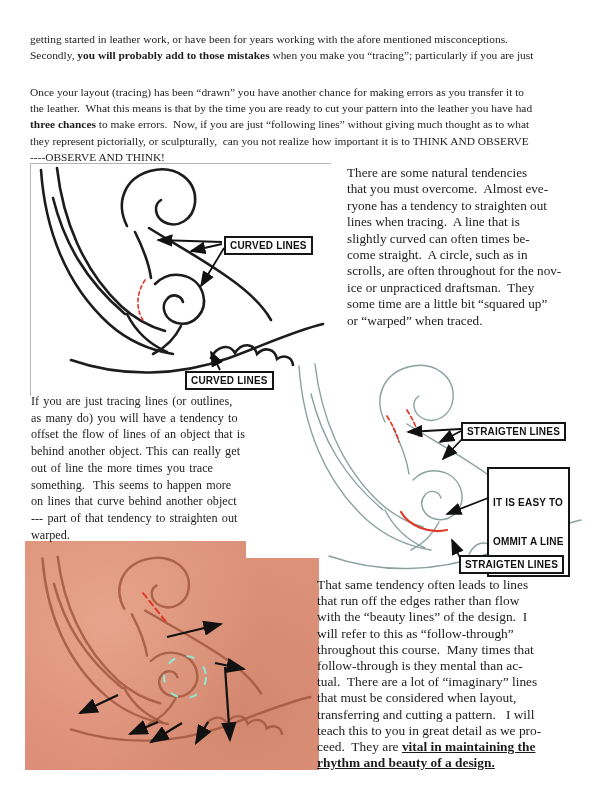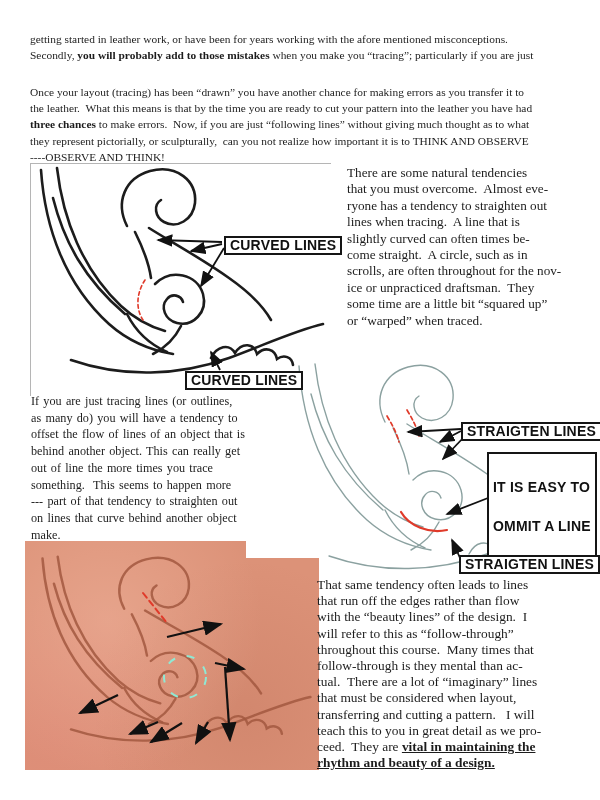--- a/index.html
+++ b/index.html
@@ -19,26 +19,26 @@
   #fig1{left:30px;top:163px;width:300px;height:232px;z-index:1;
         border-top:1px solid #b5b5b5;border-left:1px solid #b5b5b5;}
   #fig2{left:285px;top:358px;width:315px;height:230px;z-index:1;}
   #photo{left:25px;top:541px;width:294px;height:229px;z-index:1;background:#dc9278;
          background-image:radial-gradient(circle at 28% 35%,rgba(255,205,185,.30),transparent 60%),
                           radial-gradient(circle at 75% 75%,rgba(150,70,50,.14),transparent 55%),
                           radial-gradient(circle at 10% 85%,rgba(230,120,120,.18),transparent 45%);}
   #photo .notch{position:absolute;right:0;top:0;width:73px;height:17px;background:#ffffff;}
   #annot{position:absolute;left:0;top:0;z-index:4;pointer-events:none;}
   .callout{position:absolute;border:2px solid #151515;background:#ffffff;color:#111;
-           font-family:"Liberation Sans",sans-serif;font-weight:bold;font-size:14px;
+           font-family:"Liberation Sans",sans-serif;font-weight:bold;font-size:10px;
            line-height:13px;padding:1px 4px;letter-spacing:.2px;white-space:pre;z-index:5;}
   #cb1{left:224px;top:236px;}
   #cb2{left:185px;top:371px;}
   #cb3{left:461px;top:422px;}
-  #cb4{left:487px;top:452px;}
+  #cb4{left:487px;top:467px;}
   #cb5{left:459px;top:555px;}
 </style>
 </head>
 <body>
 
 <div class="pageRoot">
 
   <div id="fig1" class="abs"><svg viewBox="0 0 300 232" width="300" height="232">
         <path d="M10,6 C14,64 34,120 78,160 C96,176 118,186 142,190" fill="none" stroke="#1c1c1c" stroke-width="2.6" stroke-linecap="round"></path>
         <path d="M26,4 C32,56 52,106 90,142 C104,155 120,163 134,167" fill="none" stroke="#1c1c1c" stroke-width="2.6" stroke-linecap="round"></path>
@@ -127,23 +127,23 @@
       <div class="tl"><span>some time are a little bit “squared up”</span></div>
       <div class="tl"><span>or “warped” when traced.</span></div>
     </div>
   <div id="leftMid" class="abs col">
       <div class="tl"><span>If you are just tracing lines (or outlines,</span></div>
       <div class="tl"><span>as many do) you will have a tendency to</span></div>
       <div class="tl"><span>offset the flow of lines of an object that is</span></div>
       <div class="tl"><span>behind another object. This can really get</span></div>
       <div class="tl"><span>out of line the more times you trace</span></div>
       <div class="tl"><span>something.  This seems to happen more</span></div>
+      <div class="tl"><span>on lines that curve behind another object</span></div>
       <div class="tl"><span>--- part of that tendency to straighten out</span></div>
-      <div class="tl"><span>on lines that curve behind another object</span></div>
-      <div class="tl"><span>make.</span></div>
+      <div class="tl"><span>warped.</span></div>
     </div>
   <div id="rightBottom" class="abs col">
       <div class="tl"><span>That same tendency often leads to lines</span></div>
       <div class="tl"><span>that run off the edges rather than flow</span></div>
       <div class="tl"><span>with the “beauty lines” of the design.  I</span></div>
       <div class="tl"><span>will refer to this as “follow-through”</span></div>
       <div class="tl"><span>throughout this course.  Many times that</span></div>
       <div class="tl"><span>follow-through is they mental than ac-</span></div>
       <div class="tl"><span>tual.  There are a lot of “imaginary” lines</span></div>
       <div class="tl"><span>that must be considered when layout,</span></div>

